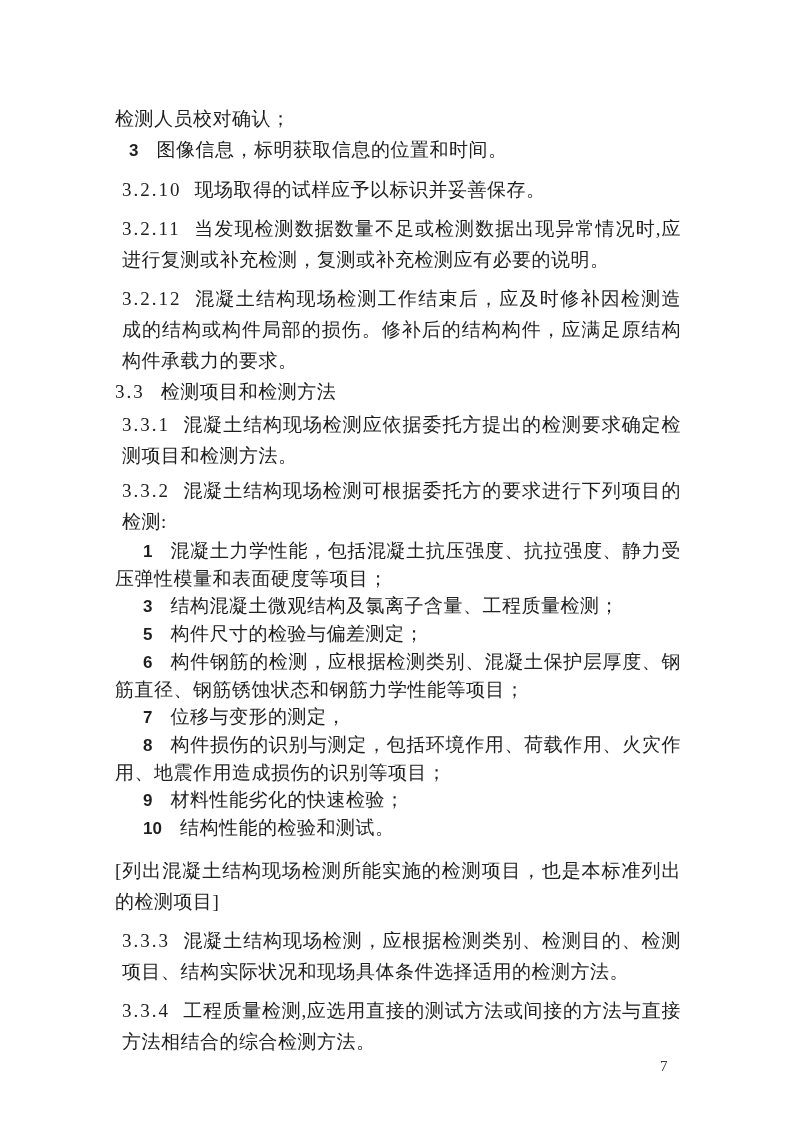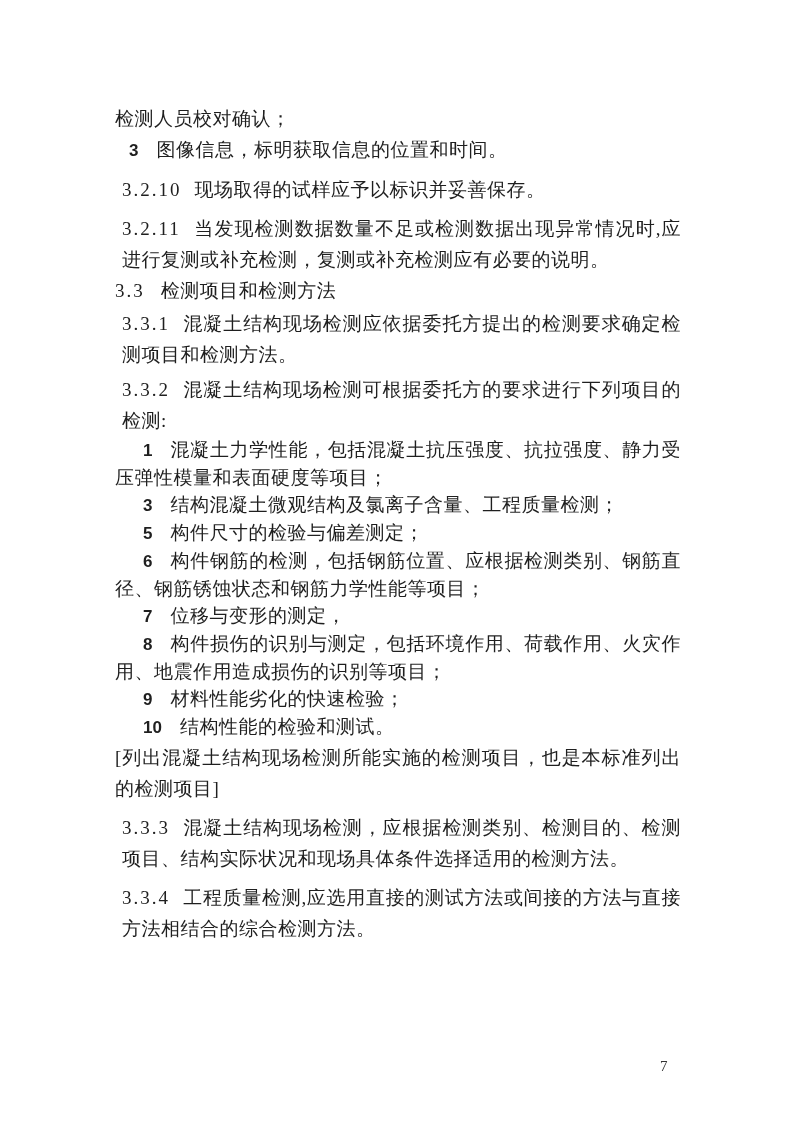--- a/index.html
+++ b/index.html
@@ -49,21 +49,21 @@
   }
   .heading {
     margin: 22px 0 6px 0;
     font-size: 20px;
     font-weight: normal;
     text-align: center;
     line-height: 30px;
     letter-spacing: 1px;
   }
   .heading .h-num { margin-right: 16px; letter-spacing: 2px; }
-  p.note { margin-top: 1px; }
+  p.note { margin-top: 13px; }
   .page-num {
     position: absolute;
     left: 660px;
     top: 1058px;
     font-size: 15px;
     color: #333333;
   }
 </style>
 </head>
 <body>
@@ -72,36 +72,37 @@
   <div class="content">
 
     <p>检测人员校对确认；</p>
 
     <p class="sub-item"><span class="item-num">3</span><span>图像信息，标明获取信息的位置和时间。</span></p>
 
     <p class="clause"><span class="clause-num">3.2.10</span><span>现场取得的试样应予以标识并妥善保存。</span></p>
 
     <p class="clause"><span class="clause-num">3.2.11</span><span>当发现检测数据数量不足或检测数据出现异常情况时,应进行复测或补充检测，复测或补充检测应有必要的说明。</span></p>
 
+    <p class="clause"><span class="clause-num">3.2.12</span><span>混凝土结构现场检测工作结束后，应及时修补因检测造成的结构或构件局部的损伤。修补后的结构构件，应满足原结构构件承载力的要求。</span></p>
 
     <p class="heading"><span class="h-num">3.3</span><span>检测项目和检测方法</span></p>
 
     <p class="clause" style="margin-top:2px"><span class="clause-num">3.3.1</span><span>混凝土结构现场检测应依据委托方提出的检测要求确定检测项目和检测方法。</span></p>
 
     <p class="clause" style="margin-top:4px"><span class="clause-num">3.3.2</span><span>混凝土结构现场检测可根据委托方的要求进行下列项目的检测:</span></p>
 
     <p class="list-item"><span class="item-num">1</span><span>混凝土力学性能，包括混凝土抗压强度、抗拉强度、静力受压弹性模量和表面硬度等项目；</span></p>
 
 
     <p class="list-item"><span class="item-num">3</span><span>结构混凝土微观结构及氯离子含量、工程质量检测；</span></p>
 
 
     <p class="list-item"><span class="item-num">5</span><span>构件尺寸的检验与偏差测定；</span></p>
 
-    <p class="list-item"><span class="item-num">6</span><span>构件钢筋的检测，包括钢筋位置、应根据检测类别、钢筋直径、钢筋锈蚀状态和钢筋力学性能等项目；</span></p>
+    <p class="list-item"><span class="item-num">6</span><span>构件钢筋的检测，应根据检测类别、混凝土保护层厚度、钢筋直径、钢筋锈蚀状态和钢筋力学性能等项目；</span></p>
 
     <p class="list-item"><span class="item-num">7</span><span>位移与变形的测定，</span></p>
 
     <p class="list-item"><span class="item-num">8</span><span>构件损伤的识别与测定，包括环境作用、荷载作用、火灾作用、地震作用造成损伤的识别等项目；</span></p>
 
     <p class="list-item"><span class="item-num">9</span><span>材料性能劣化的快速检验；</span></p>
 
     <p class="list-item"><span class="item-num">10</span><span>结构性能的检验和测试。</span></p>
 
     <p class="note">[列出混凝土结构现场检测所能实施的检测项目，也是本标准列出的检测项目]</p>

